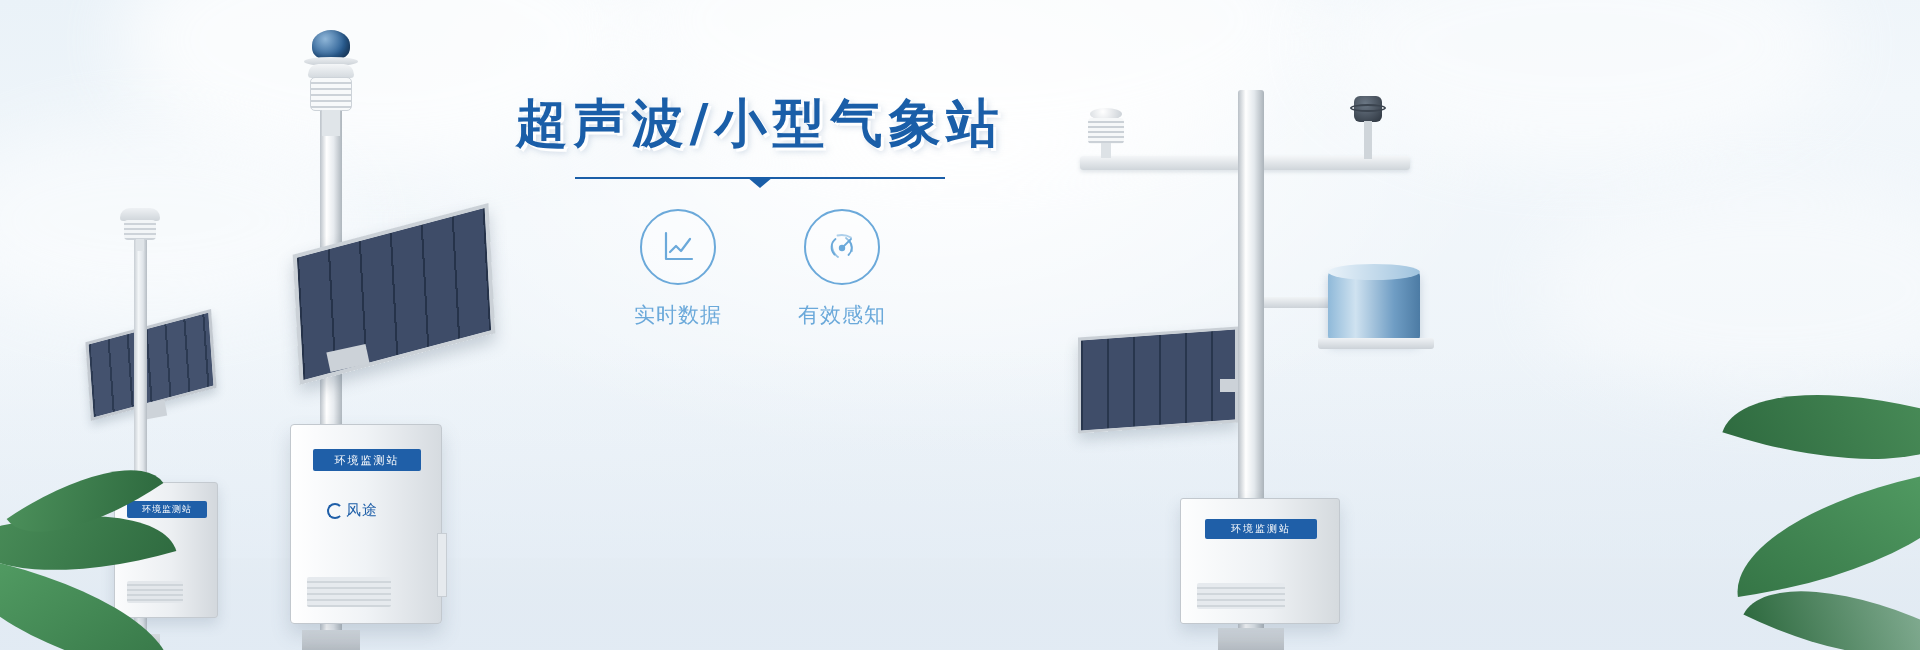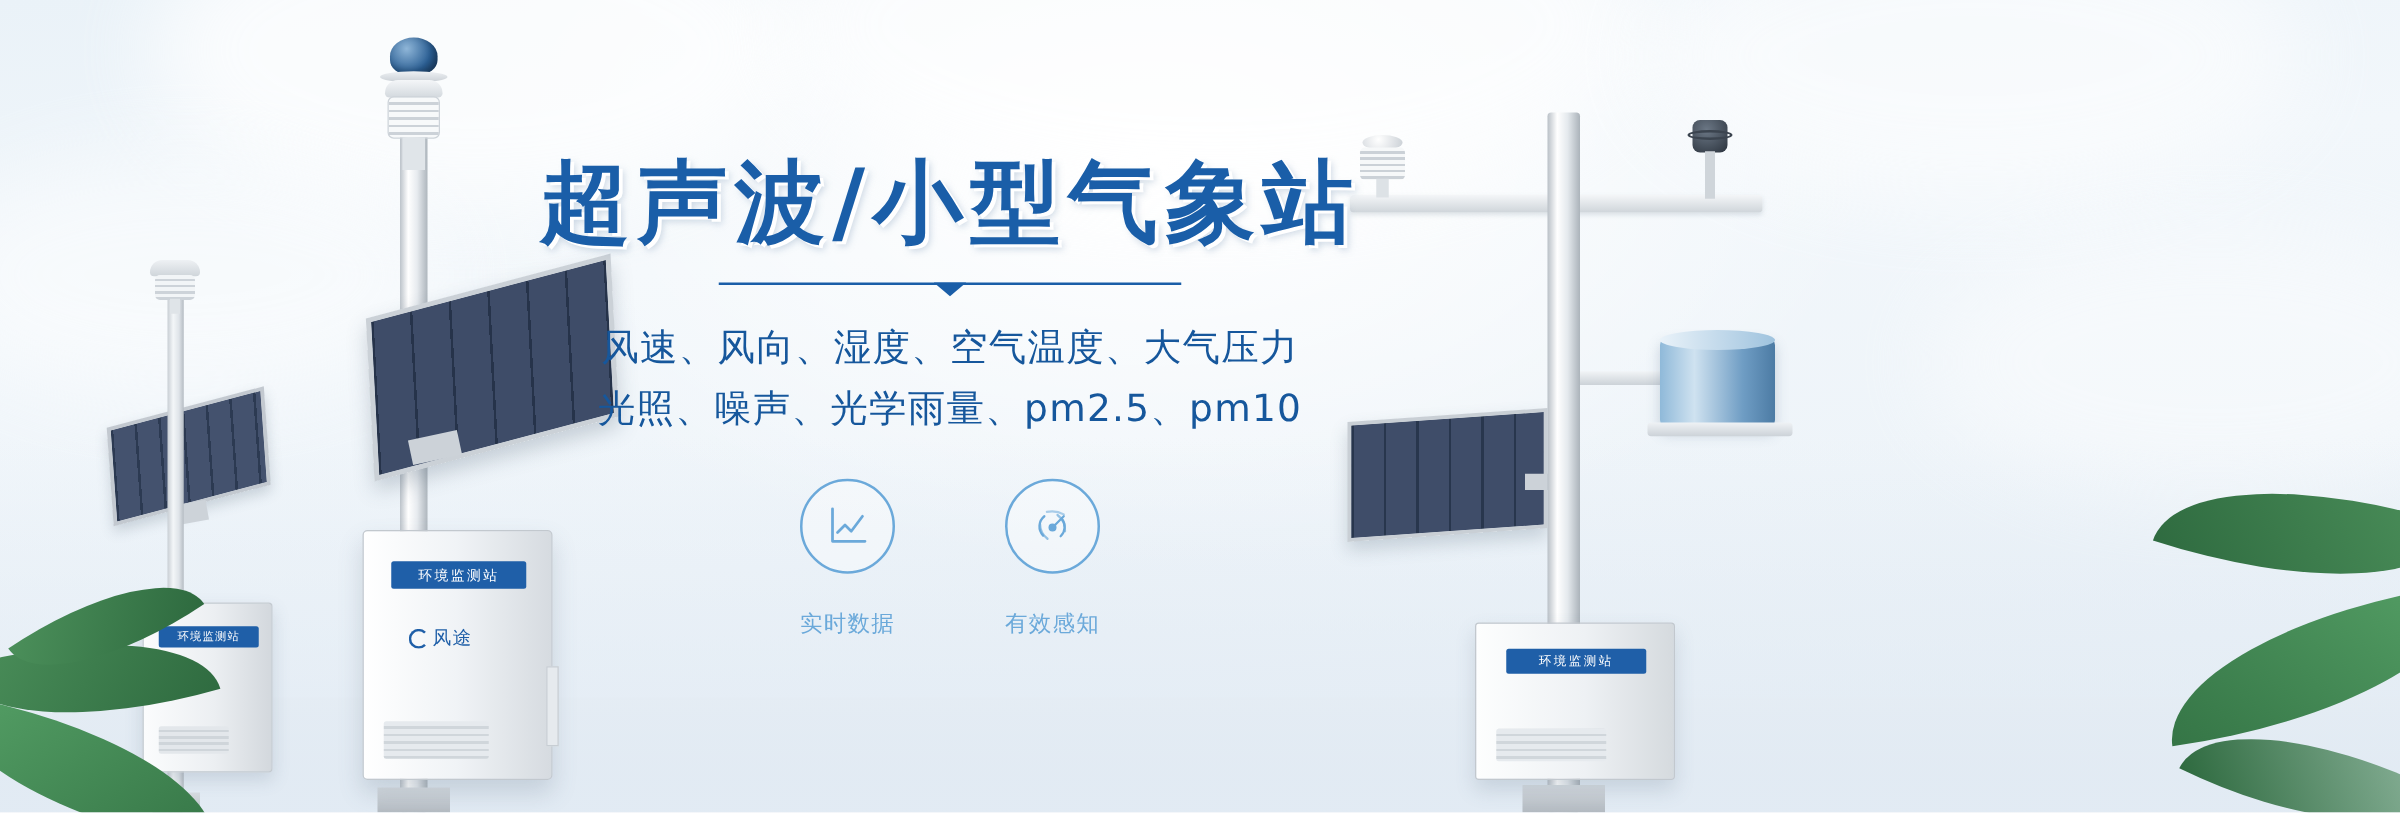--- a/index.html
+++ b/index.html
@@ -147,35 +147,35 @@
   .leaf { position:absolute; background:#3f7f4e; border-radius:0 100% 0 100%; }
   .leaf-l1 { left:-30px; bottom:70px;  width:200px; height:74px; transform:rotate(-16deg); background:linear-gradient(135deg,#4b8f5a,#2f6b40);}
   .leaf-l2 { left:-50px; bottom:-10px; width:230px; height:86px; transform:rotate(10deg);  background:linear-gradient(135deg,#55a066,#357546);}
   .leaf-l3 { left:10px;  bottom:120px; width:150px; height:58px; transform:rotate(-34deg); background:linear-gradient(135deg,#4b8f5a,#2e6a3f);}
   .leaf-r1 { right:-40px; bottom:180px; width:230px; height:86px; transform:rotate(18deg) scaleX(-1); background:linear-gradient(135deg,#4b8f5a,#2f6b40);}
   .leaf-r2 { right:-60px; bottom:70px;  width:250px; height:96px; transform:rotate(-8deg) scaleX(-1); background:linear-gradient(135deg,#55a066,#357546);}
   .leaf-r3 { right:-20px; bottom:-10px; width:190px; height:74px; transform:rotate(26deg) scaleX(-1); background:linear-gradient(135deg,#46865492,#2e6a3f);}
 
   
   .content { position:absolute; left:430px; top:96px; width:660px; text-align:center; }
-  .title { font-size:72px; font-weight:bold; color:#1a5ea8; letter-spacing:6px;
+  .title { font-size:52px; font-weight:bold; color:#1a5ea8; letter-spacing:6px;
            line-height:1.05; white-space:nowrap;
-           text-shadow: 3px 3px 0 #ffffff, 4px 4px 6px rgba(120,150,180,.35); margin-top: 28px; }
+           text-shadow: 3px 3px 0 #ffffff, 4px 4px 6px rgba(120,150,180,.35); }
   .divider { position:relative; margin:26px auto 0; width:370px; height:2px; background:#1a5ea8; }
   .divider::after { content:""; position:absolute; left:50%; top:0; margin-left:-13px;
            border-left:13px solid transparent; border-right:13px solid transparent;
            border-top:11px solid #1a5ea8; }
   .sub { margin-top:26px; font-size:30px; color:#16579c; line-height:1.65; letter-spacing:1px; white-space:nowrap;}
   .features { margin-top:30px; display:flex; justify-content:center; gap:46px; }
   .feature { width:118px; text-align:center; }
   .fcircle { width:76px; height:76px; margin:0 auto; border-radius:50%;
              border:2px solid #6ba9da; display:flex; align-items:center; justify-content:center;
              background: rgba(255,255,255,.35); }
   .fcircle svg { display:block; }
-  .flabel { margin-top:28px; font-size:18px; color:#6ba9da; letter-spacing:1px; }
+  .flabel { margin-top:16px; font-size:21px; color:#6ba9da; letter-spacing:1px; }
 </style>
 </head>
 <body>
 
 <div id="banner">
 
   <div class="cloud c1"></div>
   <div class="cloud c2"></div>
   <div class="cloud c3"></div>
   <div class="cloud c4"></div>
@@ -260,24 +260,20 @@
   <div class="leaf leaf-l1"></div>
   <div class="leaf leaf-l2"></div>
   <div class="leaf leaf-l3"></div>
   <div class="leaf leaf-r1"></div>
   <div class="leaf leaf-r2"></div>
   <div class="leaf leaf-r3"></div>
 
   <div class="content">
     <div class="title">超声波/小型气象站</div>
     <div class="divider"></div>
-    <div class="sub">
-      <div>风速、风向、湿度、空气温度、大气压力</div>
-      <div>光照、噪声、光学雨量、pm2.5、pm10</div>
-    </div>
 
     <div class="features">
 
       <div class="feature">
         <div class="fcircle">
           <svg width="40" height="40" viewBox="0 0 40 40" fill="none" stroke="#6ba9da" stroke-width="2.2" stroke-linecap="round" stroke-linejoin="round">
             <polyline points="8,6 8,32 34,32"></polyline>
             <polyline points="12,25 18,19 23,24 32,12"></polyline>
           </svg>
         </div>

